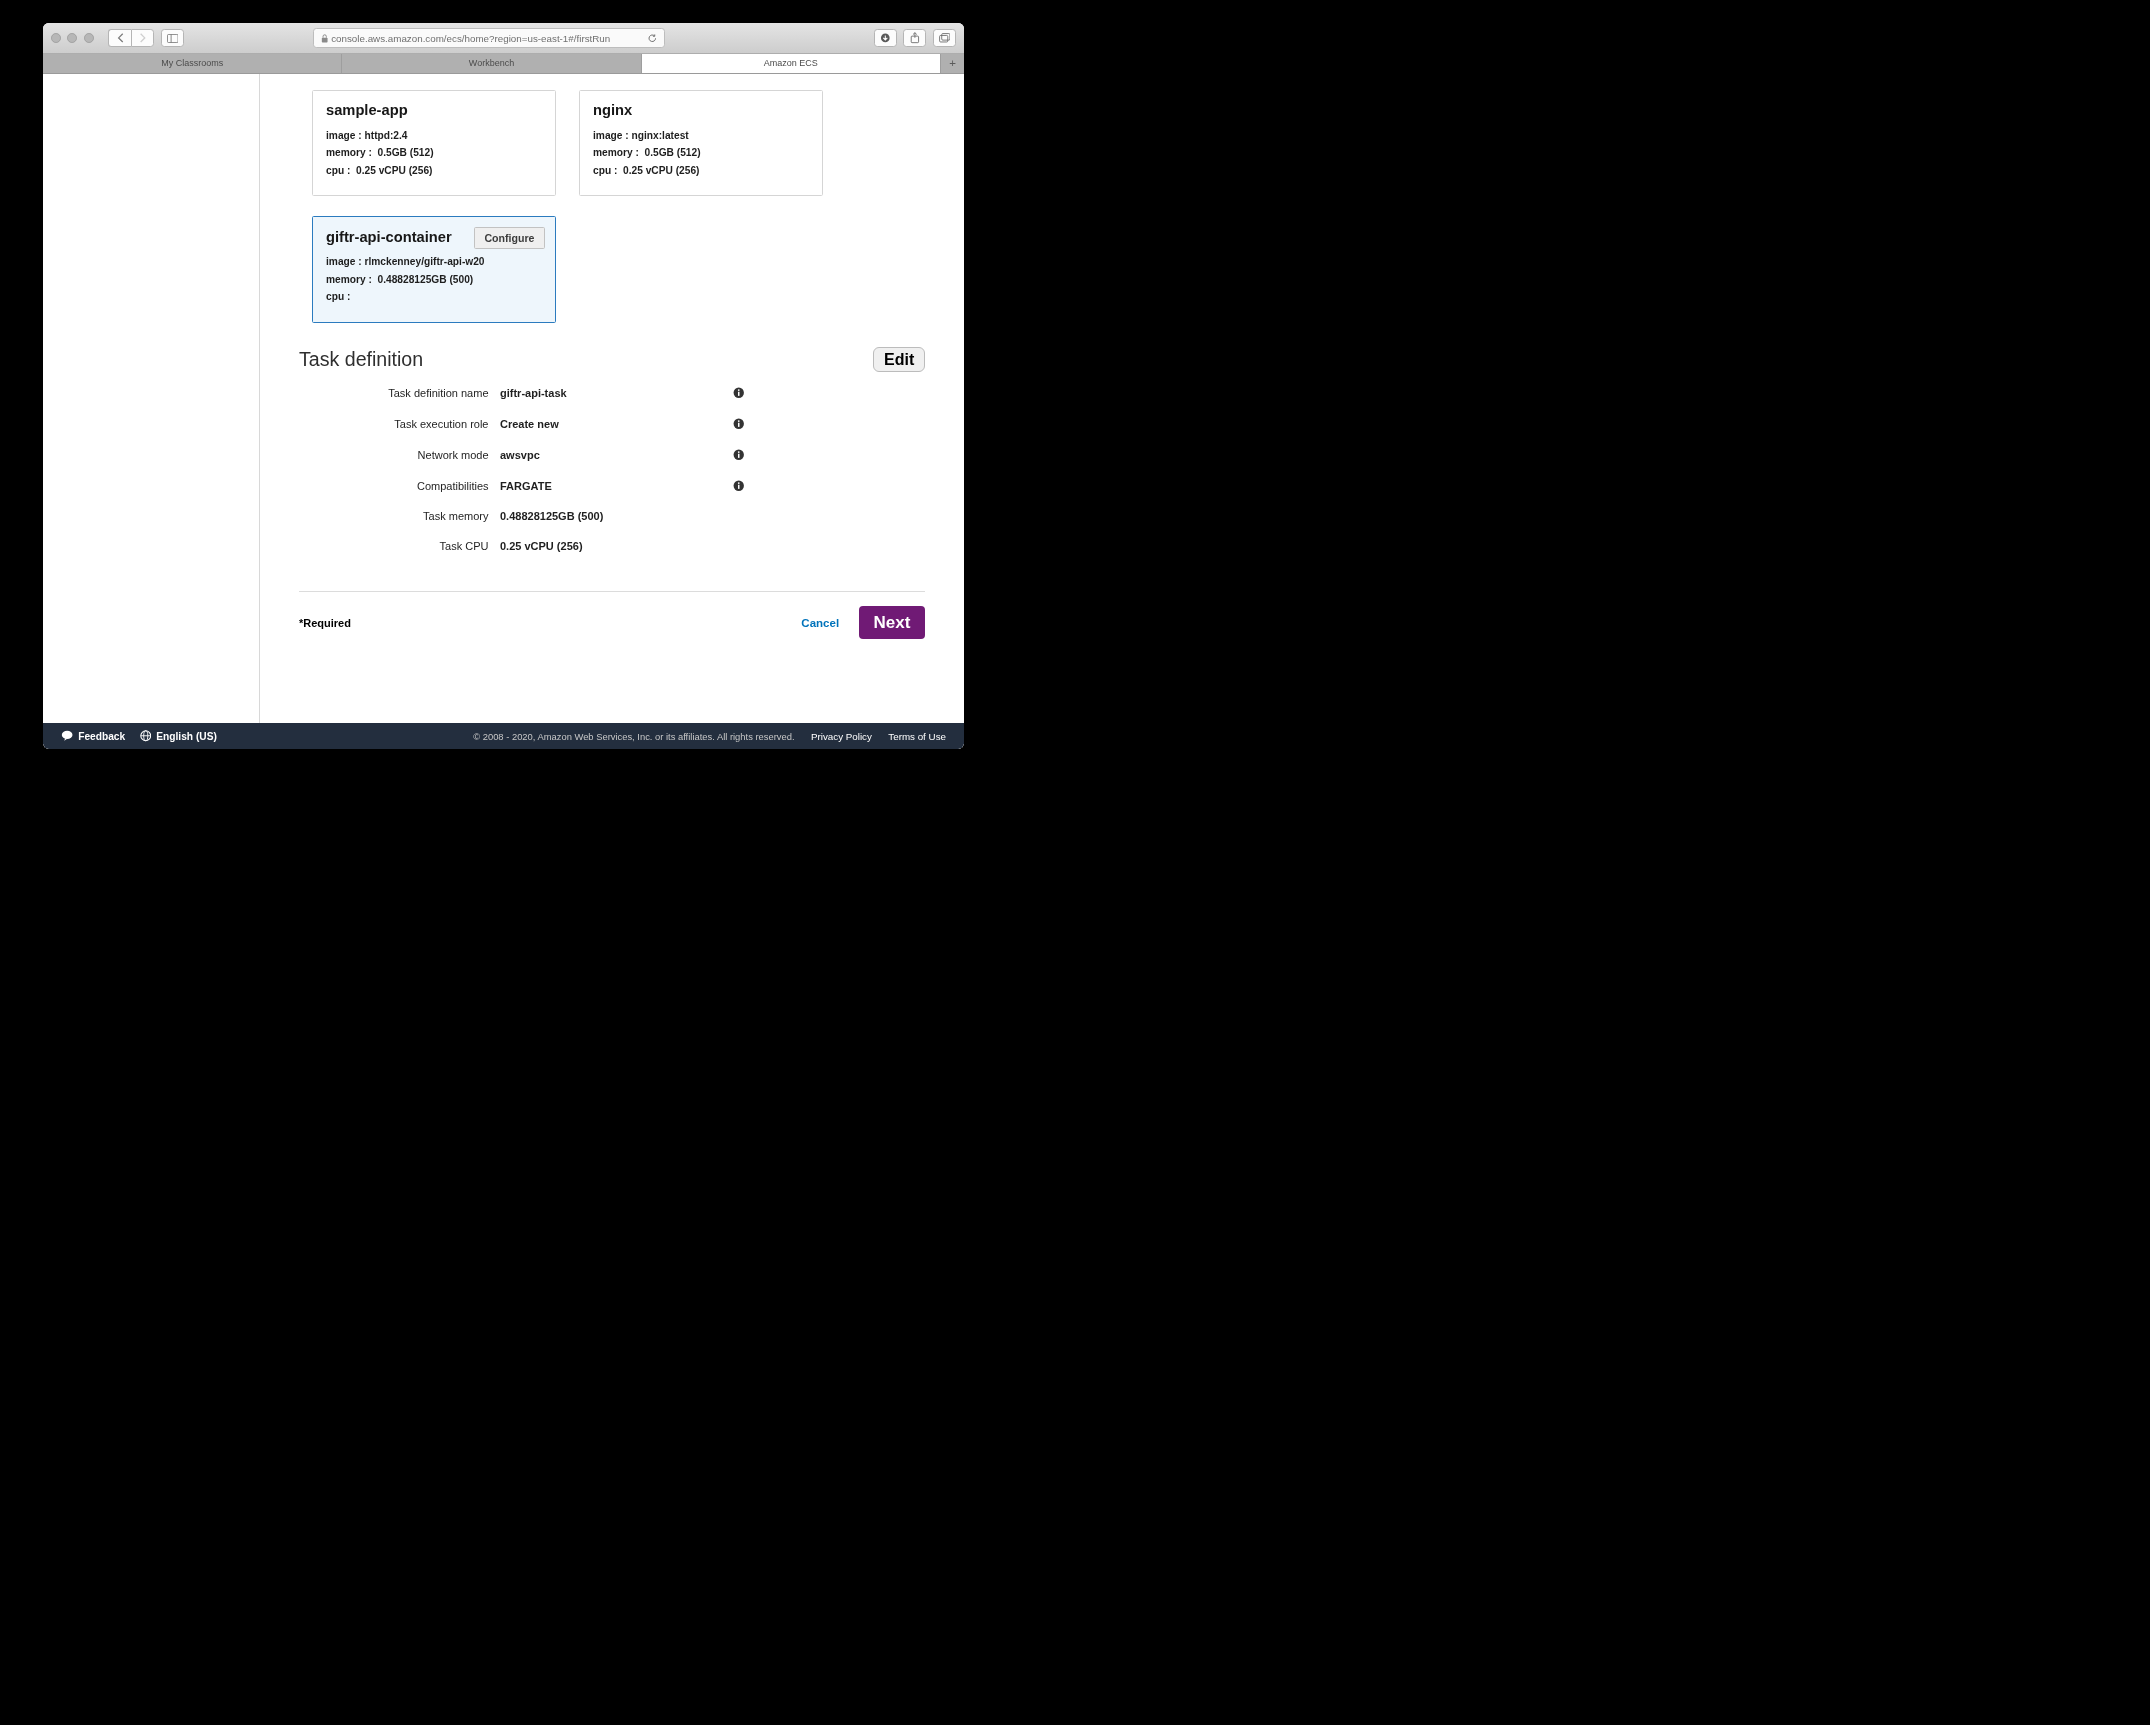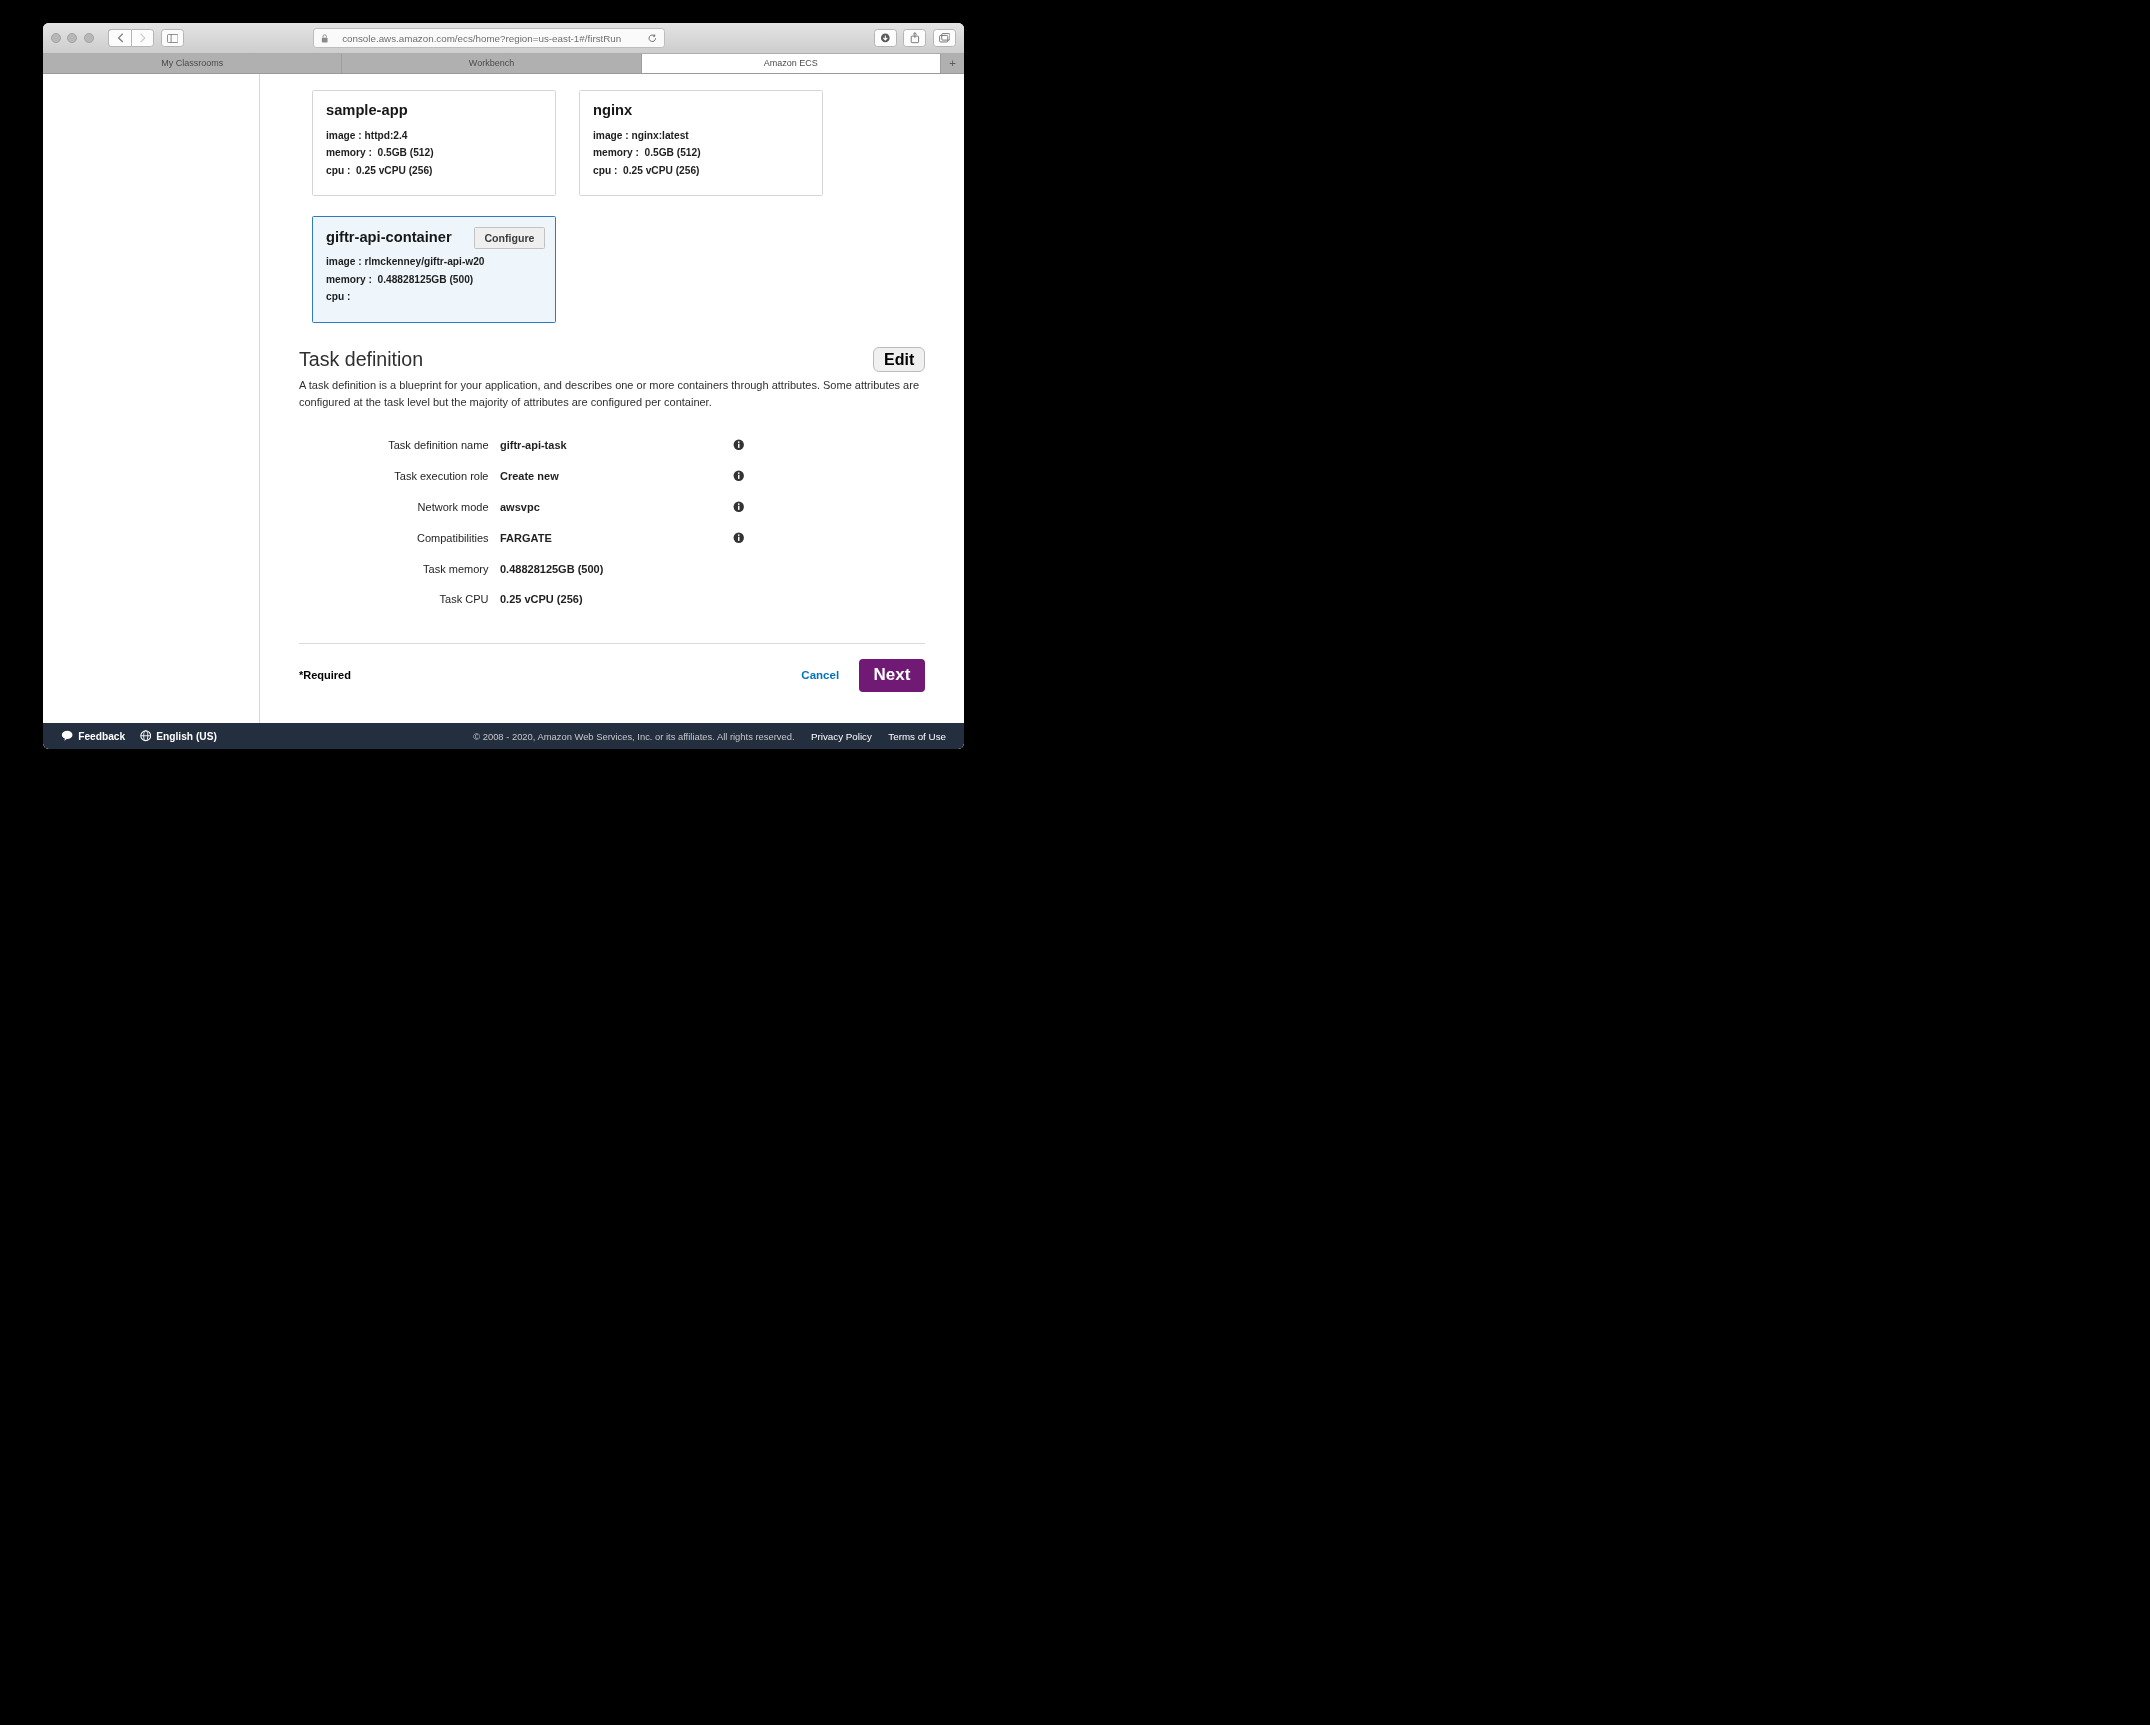--- a/index.html
+++ b/index.html
@@ -52,21 +52,21 @@
     flex: 0 0 352px;
     margin-left: 123px;
     height: 19.6px;
     background: #fafafa;
     border:0.8px solid #bdbdbd;
     border-radius:3.3px;
     display:flex; align-items:center;
     padding: 0 6.5px;
     color:#6f6f6f;
     font-size:9.8px;
-    gap:14px;
+    gap:3px;
   }
   .addr .reload { margin-left:auto; color:#6f6f6f; }
   .toolbar-right { margin-left:auto; display:flex; gap:6.5px; }
   
   .tabbar {
     height: 19.6px;
     background: #bcbcbc;
     display:flex;
     border-bottom: 0.8px solid #9a9a9a;
   }
@@ -299,21 +299,20 @@
             <div class="kv"><span class="k">memory :</span>&nbsp; <span class="v">0.48828125GB (500)</span></div>
             <div class="kv"><span class="k">cpu :</span>&nbsp; <span class="v"></span></div>
           </div>
 
         </div>
 
         <div class="section-head">
           <h2>Task definition</h2>
           <button class="edit-btn">Edit</button>
         </div>
-        <p class="section-desc">A task definition is a blueprint for your application, and describes one or more containers through attributes. Some attributes are configured at the task level but the majority of attributes are configured per container.</p>
 
         <div class="rows">
           <div class="row">
             <div class="label">Task definition name</div>
             <div class="value">giftr-api-task</div>
             <span class="info">
                 <svg width="11.5" height="11.5" viewBox="0 0 14 14">
                   <circle cx="7" cy="7" r="6.3" fill="#333"></circle>
                   <rect x="6.1" y="5.8" width="1.8" height="5" fill="#fff"></rect>
                   <circle cx="7" cy="3.8" r="1.1" fill="#fff"></circle>

